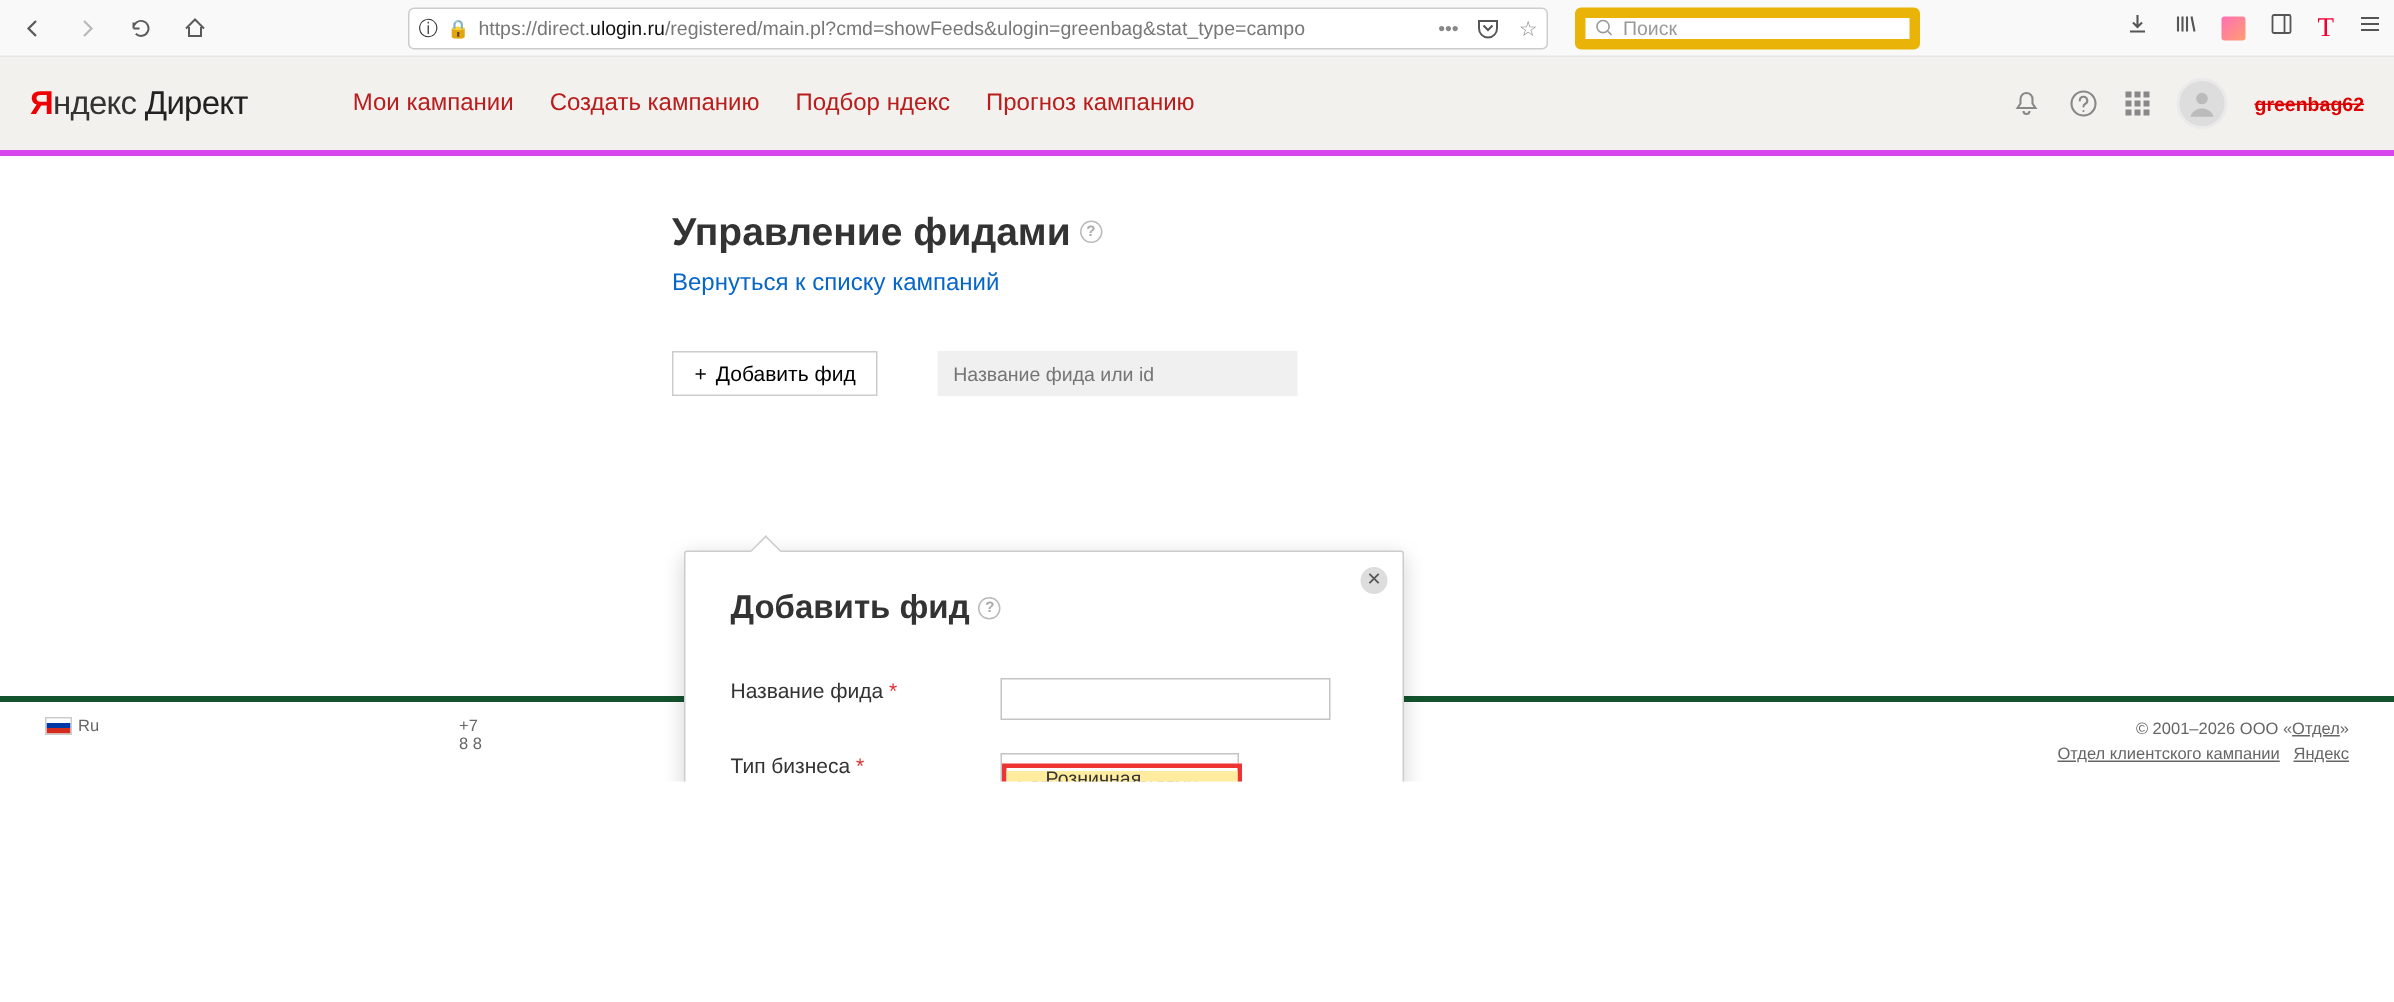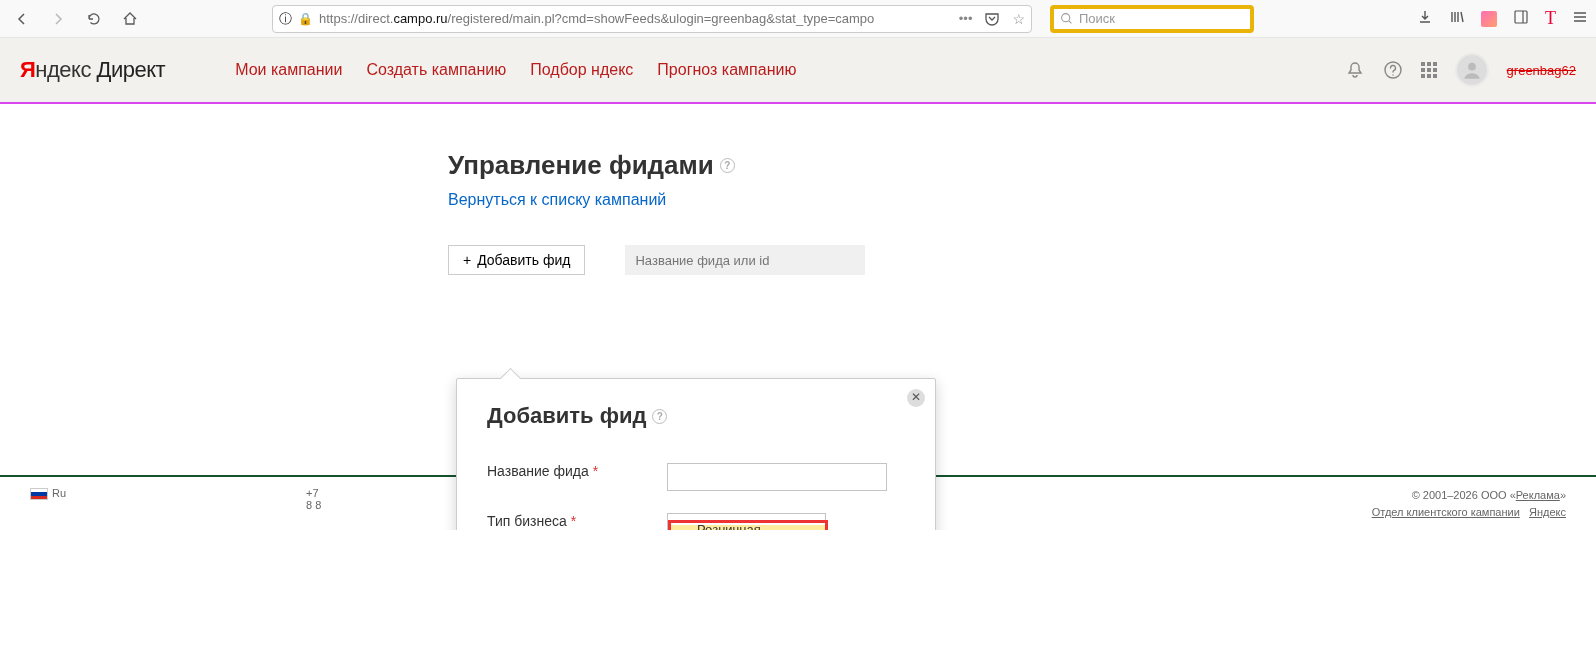--- a/index.html
+++ b/index.html
@@ -9,41 +9,41 @@
   .browser-bar { height: 38px; display: flex; align-items: center; padding: 0 8px; gap: 8px; border-bottom: 1px solid #e5e5e5; background: #f9f9fa; }
   .nav-btn { width: 28px; height: 28px; display: flex; align-items: center; justify-content: center; border-radius: 4px; color: #5a5a5a; }
   .nav-btn.disabled { opacity: 0.4; }
   .url-bar { flex: 0 0 760px; height: 28px; border: 1px solid #ccc; border-radius: 4px; background: #fff; display: flex; align-items: center; padding: 0 6px; gap: 6px; margin-left: 120px; }
   .url-text { font-size: 13px; color: #777; white-space: nowrap; overflow: hidden; }
   .url-text .domain { color: #111; }
   .lock-icon { color: #12bc00; font-size: 12px; }
   .dots { margin-left: auto; color: #888; }
   .pocket-icon { width: 16px; height: 16px; margin-left: 6px; }
   .star-icon-bar { font-size: 14px; color: #888; margin-left: 6px; }
-  .search-bar { width: 204px; height: 28px; border: 4px solid #eab308; border-radius: 4px; background: #fff; display: flex; align-items: center; padding: 0 6px; gap: 6px; color: #999; margin-left: 10px; }
+  .search-bar { width: 230px; height: 28px; border: 7px solid #eab308; border-radius: 4px; background: #fff; display: flex; align-items: center; padding: 0 6px; gap: 6px; color: #999; margin-left: 10px; }
   .right-toolbar { margin-left: auto; display: flex; align-items: center; gap: 16px; color: #555; font-size: 16px; }
   .t-icon { color: #e03; font-family: Georgia, serif; font-size: 18px; }
   .pink-sq { width: 16px; height: 16px; background: linear-gradient(135deg, #ff6fb5, #ff9d6f); border-radius: 2px; }
 
   
-  .site-header { height: 66px; background: #f3f1ed; border-bottom: 2px solid #d946ef; display: flex; align-items: center; padding: 0 20px; }
+  .site-header { height: 66px; background: #f3f1ed; border-bottom: 4px solid #d946ef; display: flex; align-items: center; padding: 0 20px; }
   .logo { font-size: 22px; letter-spacing: -0.5px; }
   .logo .ya { color: #e00; font-weight: bold; font-family: Arial; }
   .logo .direct { color: #222; }
   .main-nav { display: flex; gap: 24px; margin-left: 70px; }
   .main-nav a { color: #b91c1c; font-size: 16px; text-decoration: none; }
   .header-right { margin-left: auto; display: flex; align-items: center; gap: 18px; }
   .h-icon { width: 20px; height: 20px; color: #888; }
   .grid-ic { display: inline-grid; grid-template-columns: repeat(3, 4px); grid-auto-rows: 4px; gap: 2px; }
   .grid-ic span { background: #888; }
   .avatar { width: 34px; height: 34px; border-radius: 50%; background: #ddd; border: 2px solid #eaeaea; display: flex; align-items: center; justify-content: center; color: #bbb; }
-  .username { color: #d00; text-decoration: line-through; font-size: 13px; font-weight: normal; }
-
-  
-  .content-wrap { max-width: 1260px; margin: 16px auto; padding: 30px 0 0 0; position: relative; }
+  .username { color: #d00; text-decoration: line-through; font-size: 13px; font-weight: bold; }
+
+  
+  .content-wrap { max-width: 1260px; margin: 5px auto; padding: 30px 0 0 0; position: relative; }
   .page-title { font-size: 26px; font-weight: bold; margin-left: 280px; display: flex; align-items: center; gap: 6px; }
   .help-circle { width: 15px; height: 15px; border: 1px solid #bbb; border-radius: 50%; font-size: 10px; color: #aaa; display: inline-flex; align-items: center; justify-content: center; }
   .back-link { color: #0767c8; font-size: 16px; margin-left: 280px; margin-top: 10px; display: inline-block; }
 
   .toolbar-row { margin-left: 280px; margin-top: 36px; display: flex; gap: 40px; align-items: center; }
   .add-feed-btn { border: 1px solid #ccc; background: #fff; height: 30px; padding: 0 14px; display: flex; align-items: center; gap: 6px; font-size: 14px; cursor: pointer; position: relative; }
   .feed-search { width: 240px; height: 30px; background: #f0f0f0; border: none; padding: 0 10px; font-size: 13px; color: #888; }
 
   
   .popup { position: absolute; left: 288px; top: 258px; width: 480px; background: #fff; border: 1px solid #ccc; border-radius: 2px; box-shadow: 0 4px 14px rgba(0,0,0,0.18); z-index: 5; }
@@ -63,21 +63,21 @@
 
   .popup-sep { border-top: 1px solid #e6e6e6; margin-top: 14px; padding-top: 20px; }
 
   
   .dropdown { position: absolute; left: 500px; top: 400px; width: 160px; background: #fff; border: 3px solid #e33; z-index: 10; padding: 2px 0; }
   .dropdown .opt { height: 24px; display: flex; align-items: center; padding: 0 8px 0 26px; font-size: 13px; position: relative; cursor: pointer; }
   .dropdown .opt.selected { background: #ffec9f; }
   .dropdown .opt.selected::before { content: "✓"; position: absolute; left: 8px; font-size: 12px; }
 
   
-  .page-footer { border-top: 2px solid #14532d; margin-top: 200px; padding: 10px 30px; display: flex; font-size: 11px; color: #666; }
+  .page-footer { border-top: 4px solid #14532d; margin-top: 200px; padding: 10px 30px; display: flex; font-size: 11px; color: #666; }
   .flag-ru { display: inline-block; width: 18px; height: 12px; background: linear-gradient(#fff 33%, #0039a6 33% 66%, #d52b1e 66%); border: 1px solid #ccc; margin-right: 4px; vertical-align: middle; }
   .footer-mid { margin-left: 240px; color: #666; }
   .footer-right { margin-left: auto; text-align: right; line-height: 1.5; }
   .footer-right a { color: #666; text-decoration: underline; }
 </style>
 </head>
 <body>
 
 <div class="browser-bar">
   <div class="nav-btn">
@@ -98,21 +98,21 @@
   <div class="nav-btn">
     <svg width="16" height="16" viewBox="0 0 16 16">
         <path d="M2 8 L8 2 L14 8 M4 7v6h8V7" stroke="#5a5a5a" stroke-width="1.3" fill="none"></path>
       </svg>
   </div>
 
   <div class="url-bar">
     <span>ⓘ</span>
     <span class="lock-icon">🔒</span>
     <span class="url-text">
-      <span>https://direct.</span><span class="domain">campo.ru</span><span>/registered/main.pl?cmd=showFeeds&amp;ulogin=greenbag&amp;stat_type=campo</span>
+      <span>https://direct.</span><span class="domain">ulogin.ru</span><span>/registered/main.pl?cmd=showFeeds&amp;ulogin=greenbag&amp;stat_type=campo</span>
     </span>
     <span class="dots">•••</span>
     <svg class="pocket-icon" viewBox="0 0 16 16">
         <path d="M2 3h12v5a6 6 0 0 1-12 0z" fill="none" stroke="#555" stroke-width="1.3"></path>
         <path d="M5 6l3 3 3-3" fill="none" stroke="#555" stroke-width="1.3"></path>
       </svg>
     <span class="star-icon-bar">☆</span>
   </div>
 
   <div class="search-bar">
@@ -253,16 +253,16 @@
   </div>
 </div>
 
 <div class="page-footer">
   <div><span class="flag-ru"></span><span>Ru</span></div>
   <div class="footer-mid">
     <div>+7</div>
     <div>8 8</div>
   </div>
   <div class="footer-right">
-    <div><span>© 2001–2026  ООО «</span><a>Реклама</a><span>»</span></div>
+    <div><span>© 2001–2026  ООО «</span><a>Отдел</a><span>»</span></div>
     <div><a>Отдел клиентского кампании</a>&nbsp;&nbsp;&nbsp;<a>Яндекс</a></div>
   </div>
 </div>
 
 </body></html>

